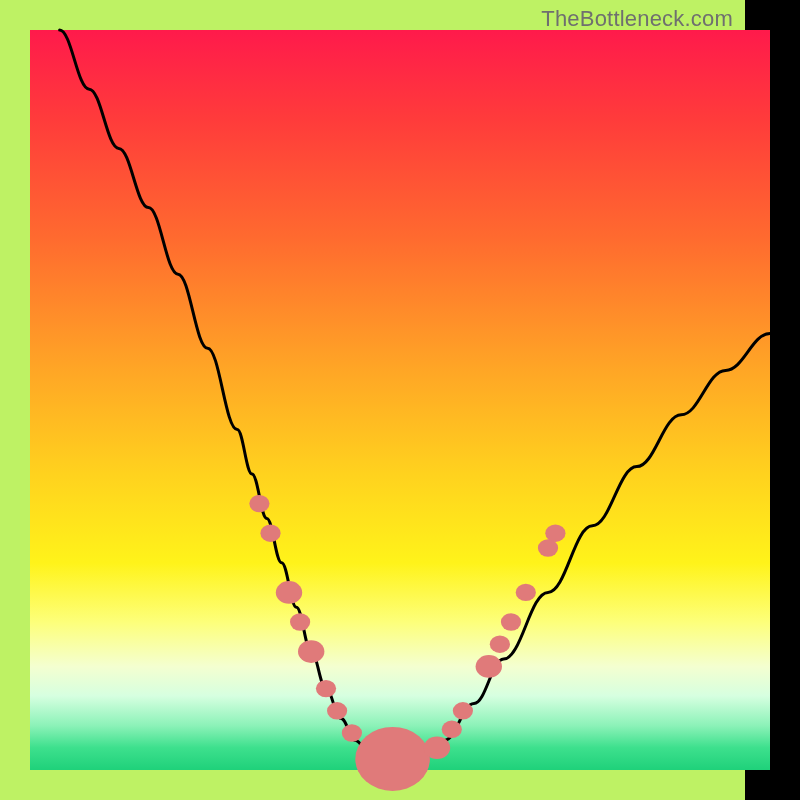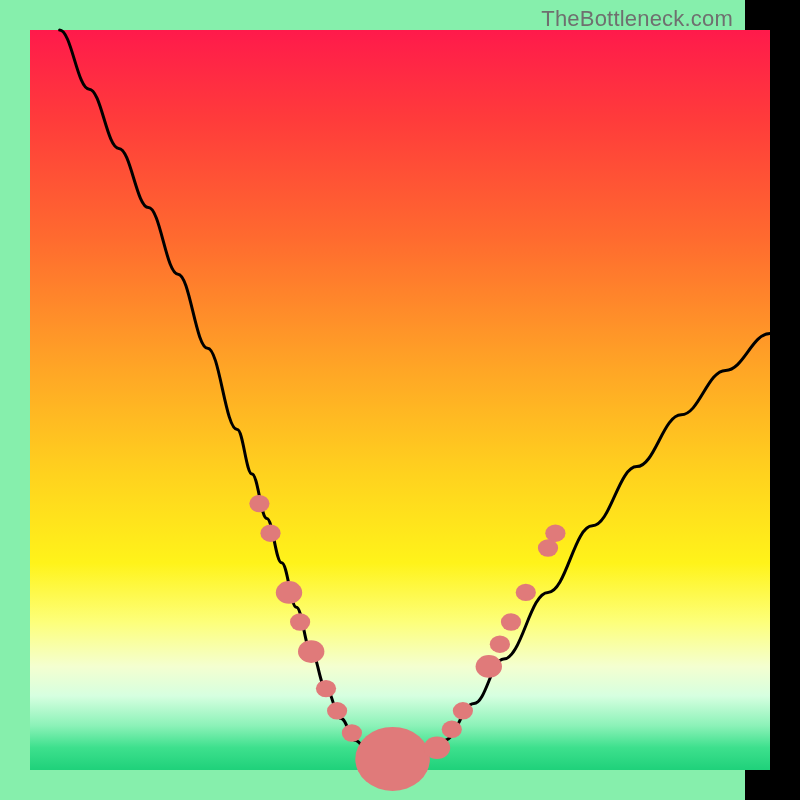--- a/index.html
+++ b/index.html
@@ -10,21 +10,21 @@
     background: #000;
     overflow: hidden;
     font-family: Arial, Helvetica, sans-serif;
   }
   .frame {
     position: absolute;
     left: 0;
     top: 0;
     width: 745px;
     height: 800px;
-    background: #86efac;
+    background: #bef264;
   }
   .plot {
     position: absolute;
     left: 30px;
     top: 30px;
     width: 740px;
     height: 740px;
     background: linear-gradient(to bottom,
       #ff1a4b 0%,
       #ff3b3b 12%,

